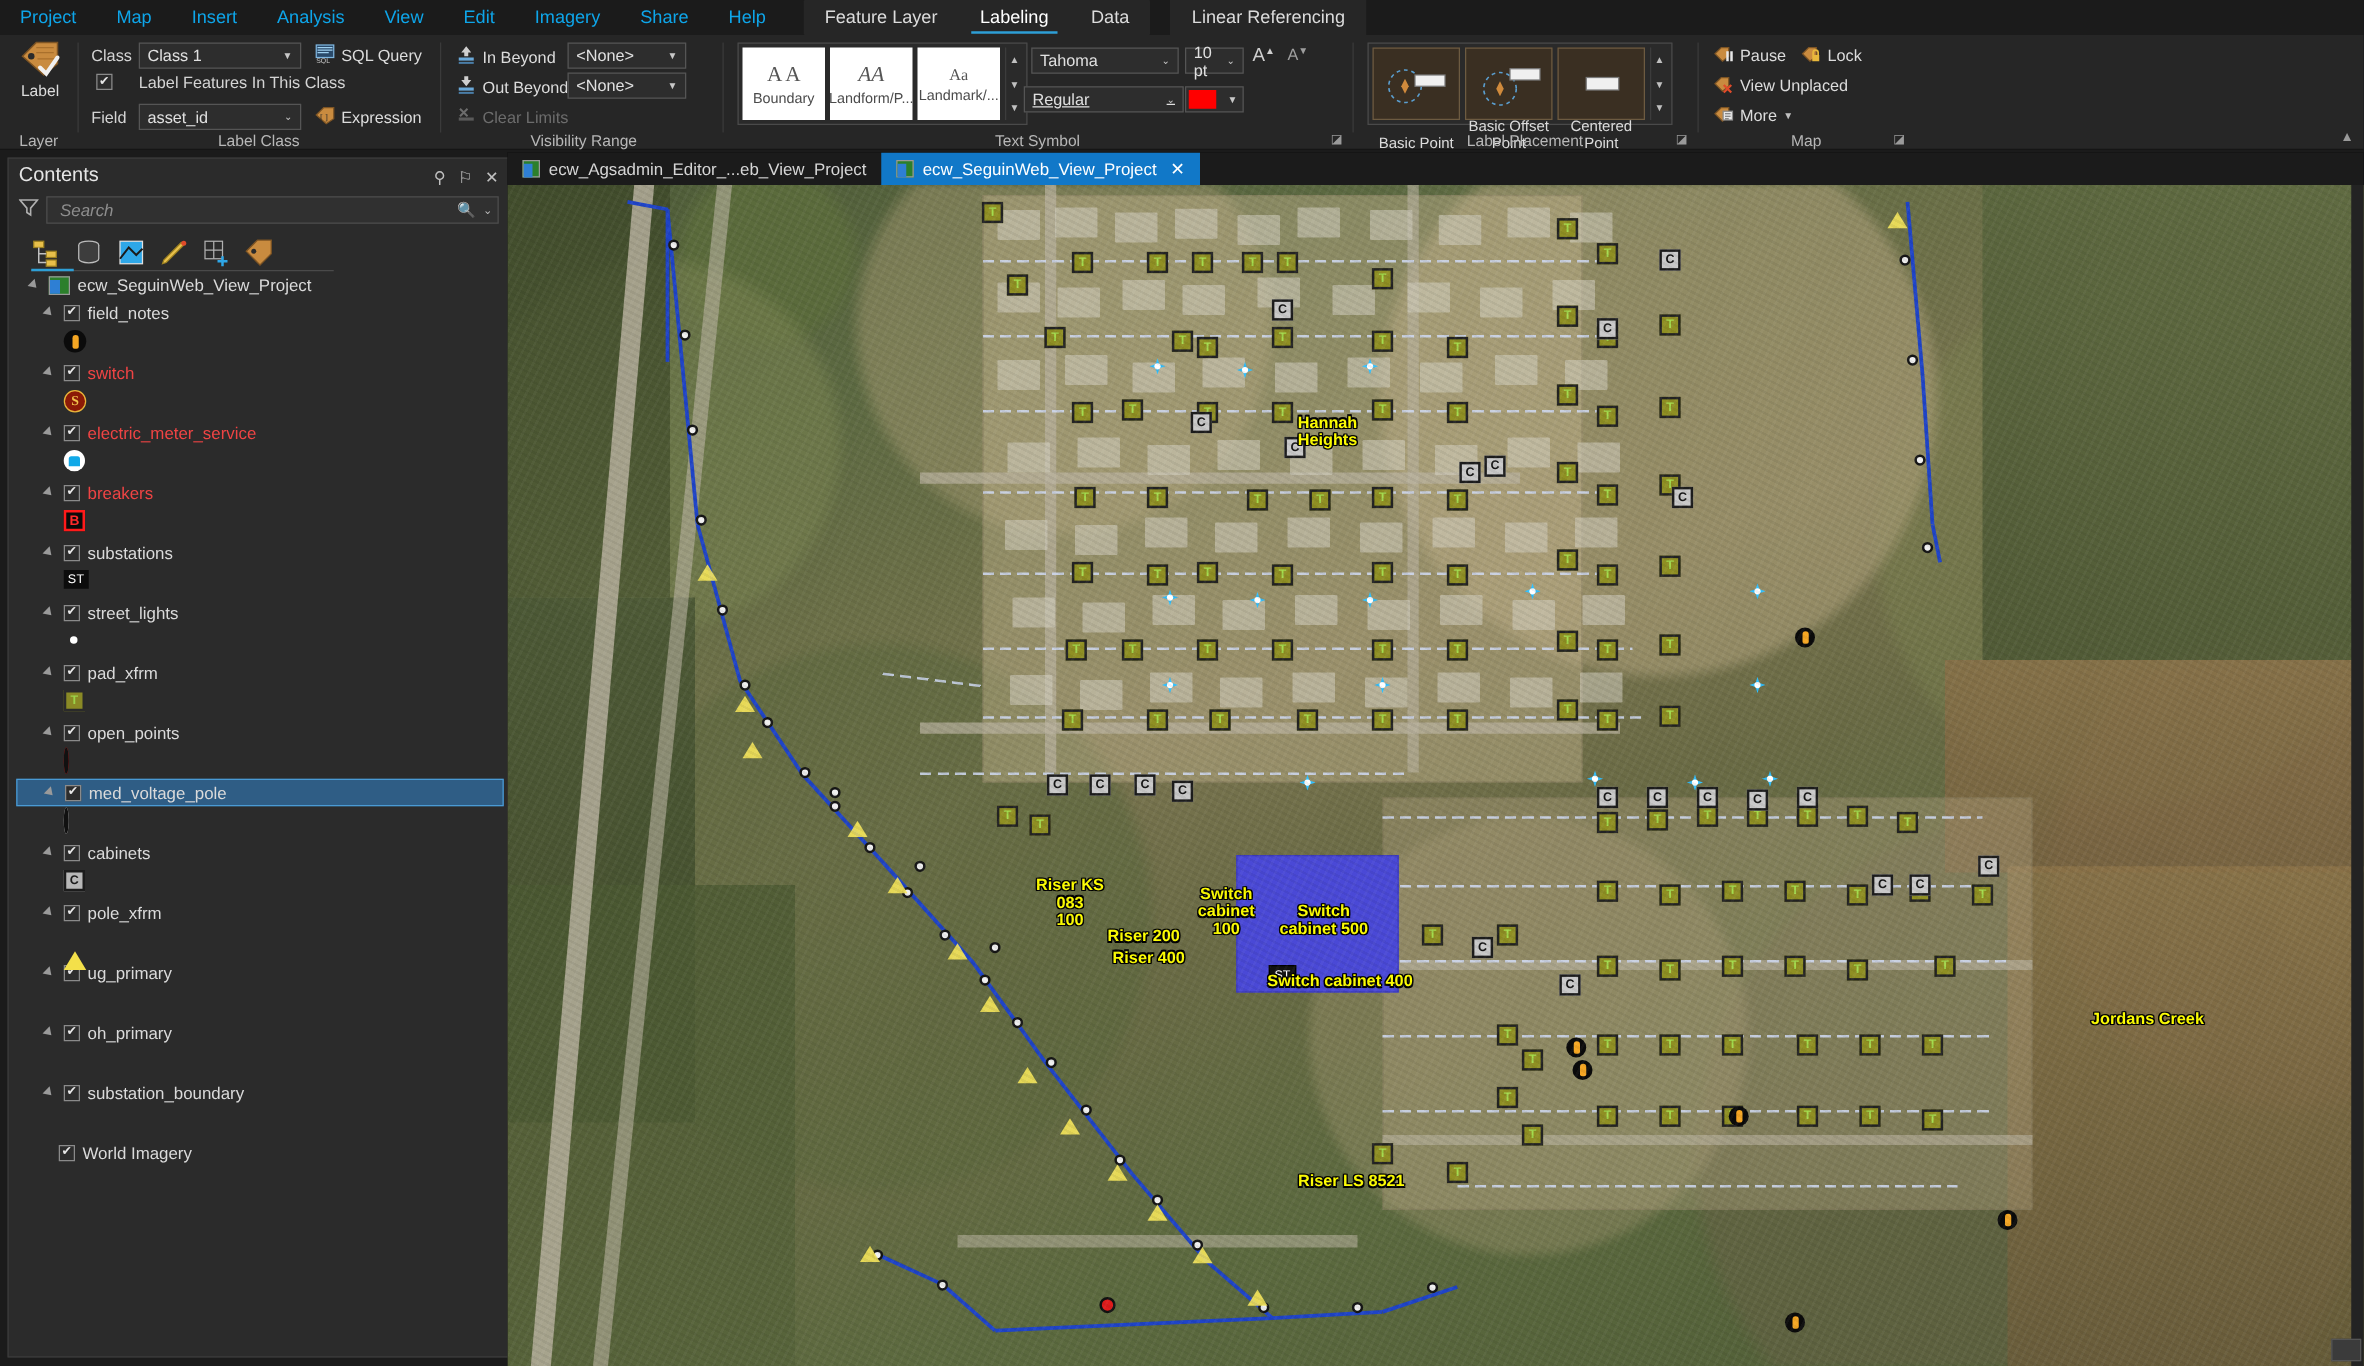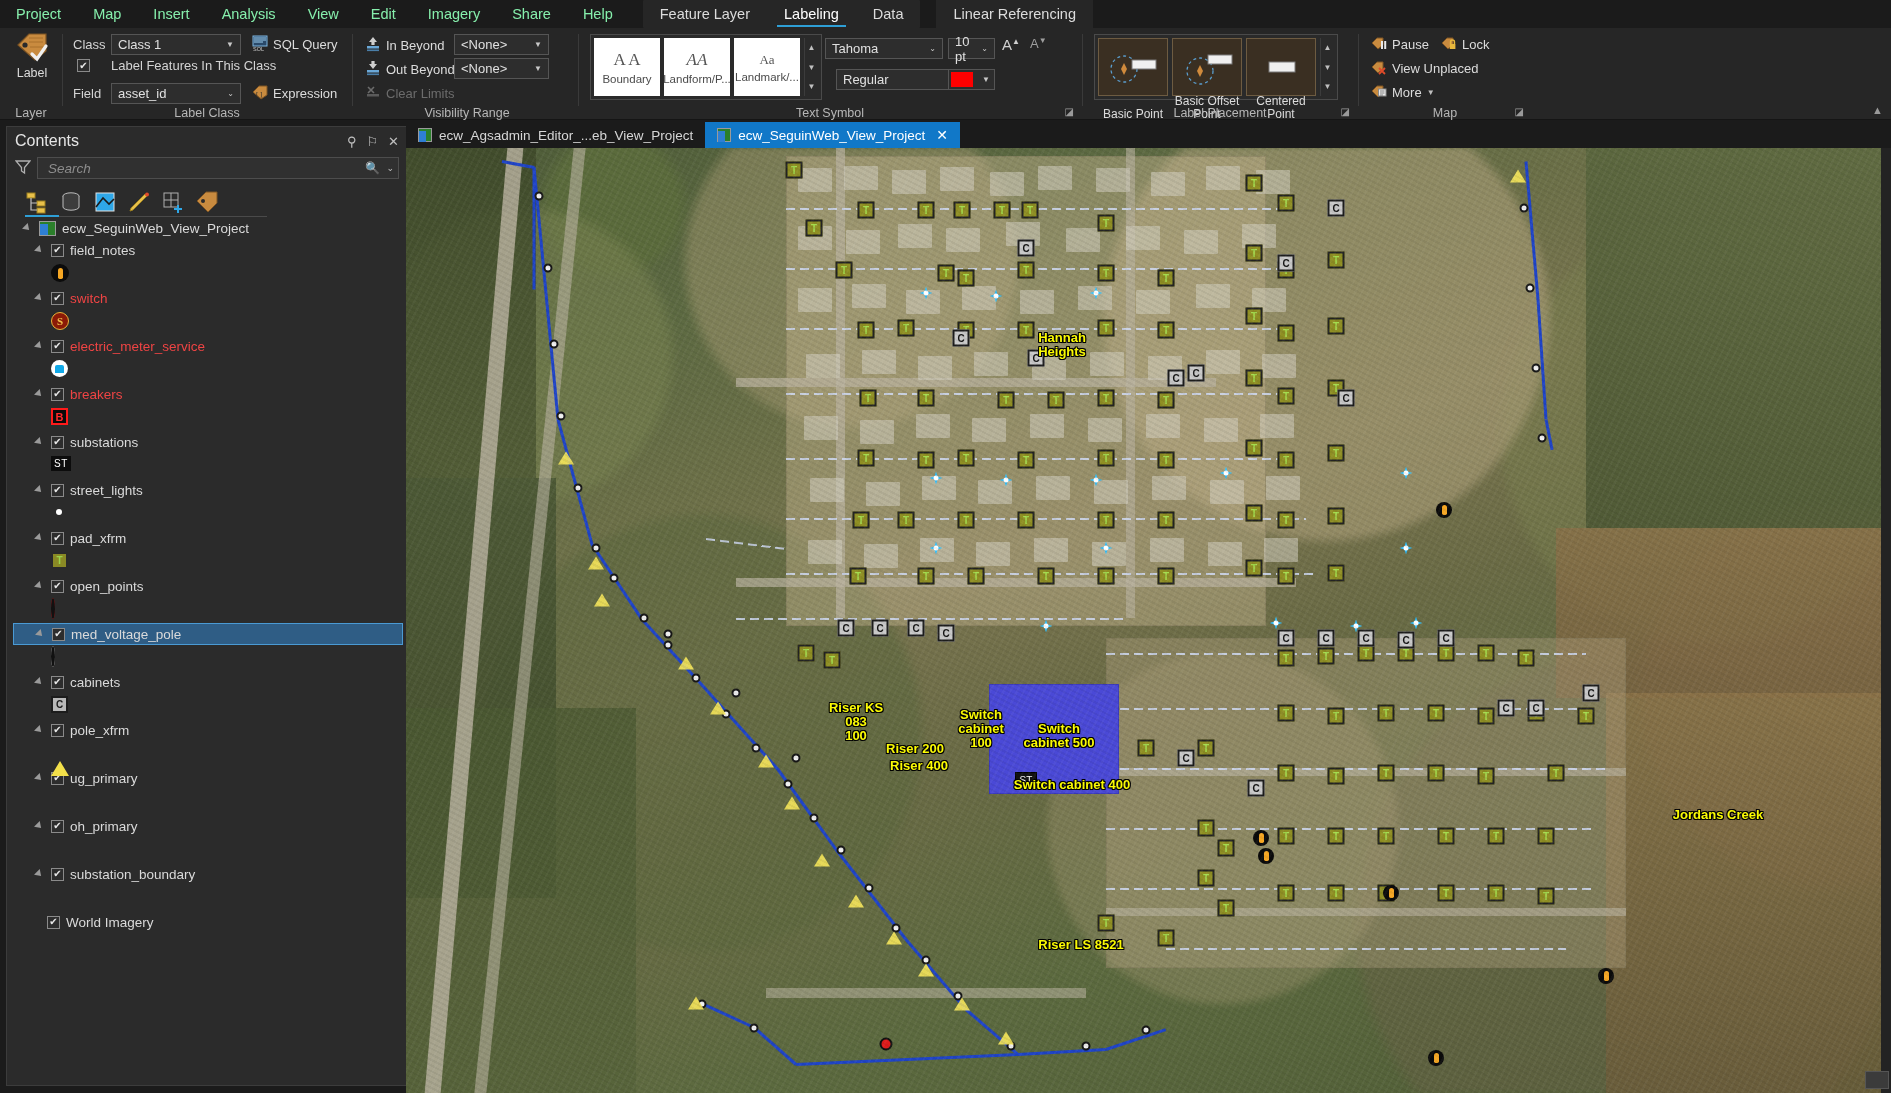--- a/index.html
+++ b/index.html
@@ -14,21 +14,21 @@
     -webkit-font-smoothing: antialiased;
   }
   #app { position: relative; width: 1891px; height: 1093px; }
 
   
   .menubar {
     position: absolute; left: 0; top: 0; width: 1891px; height: 28px;
     background: #1b1b1b; display: flex; align-items: center;
   }
   .menu-item {
-    font-size: 14.5px; color: #86efac; padding: 4px 16px;
+    font-size: 14.5px; color: #0ea5e9; padding: 4px 16px;
     white-space: nowrap; cursor: default;
   }
   .ctx-group {
     margin-left: 14px; display: flex; align-items: center;
     background: #262626; height: 28px; border-radius: 1px;
   }
   .ctx-tab {
     font-size: 14.5px; color: #dcdcdc; padding: 5px 17px 6px 17px;
     white-space: nowrap; position: relative; cursor: default;
   }
@@ -543,21 +543,21 @@
         <span>10 pt</span>
         <span class="caret">⌄</span>
       </div>
       <div style="position:absolute; left:422px; top:8px; font-size:15px; color:#cfcfcf;">
         <span>A</span><span style="font-size:8px;vertical-align:super;">▲</span>
       </div>
       <div style="position:absolute; left:450px; top:8px; font-size:13px; color:#9e9e9e;">
         <span>A</span><span style="font-size:8px;vertical-align:super;">▼</span>
       </div>
 
-      <div class="combo" style="position:absolute; left:256px; top:41px; width:128px;">
+      <div class="combo" style="position:absolute; left:239px; top:41px; width:128px;text-decoration:underline;">
         <span>Regular</span>
         <span class="caret">⌄</span>
       </div>
       <div style="position:absolute; left:368px; top:41px; width:47px; height:21px; background:#2d2d2d; border:1px solid #555; display:flex; align-items:center;">
         <span id="colorSwatch" style="width: 22px; height: 15px; margin-left: 2px; display: block; background: rgb(255, 0, 0);"></span>
         <span class="caret" style="margin-left:auto; font-size:8px; color:#c8c8c8; padding:0 4px;">▼</span>
       </div>
 
       <div class="rgroup-label">Text Symbol</div>
       <div class="dlg-launch" style="right:6px;">◪</div>

